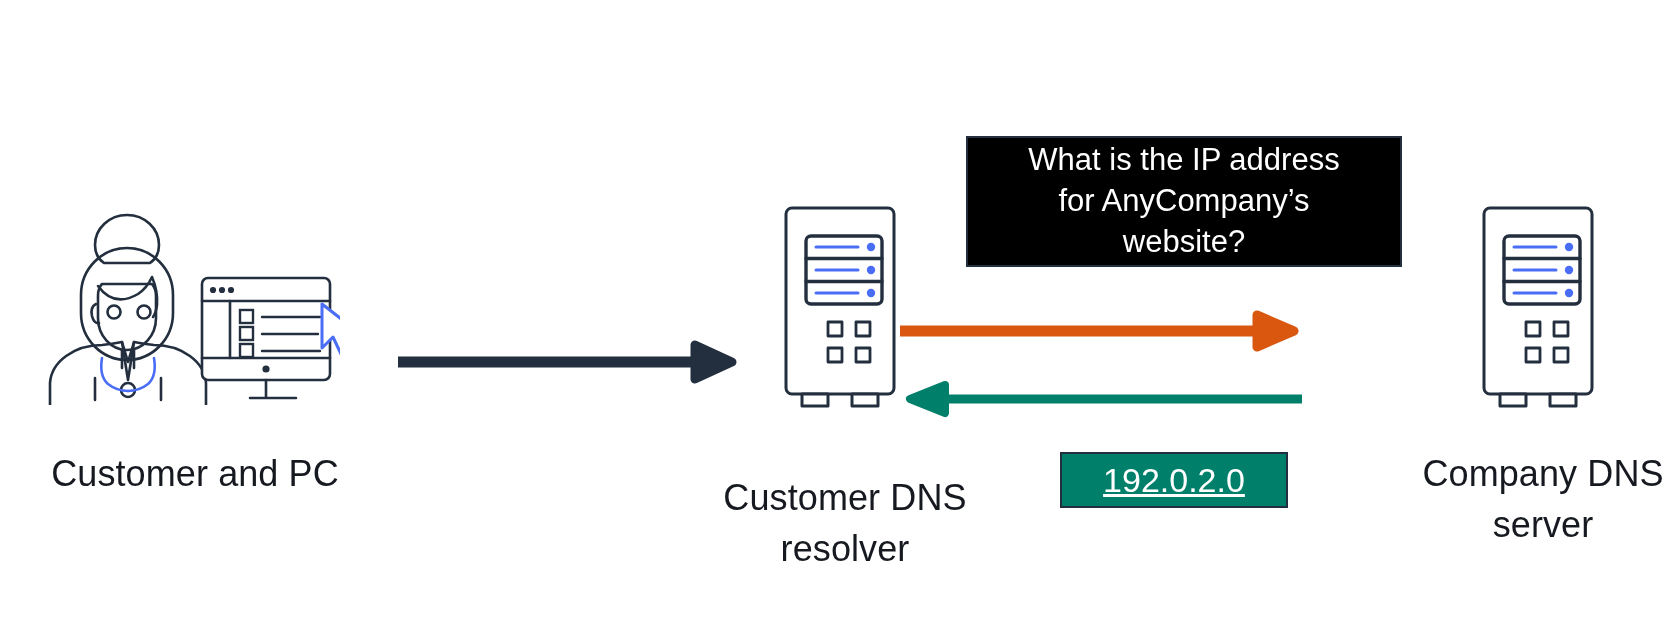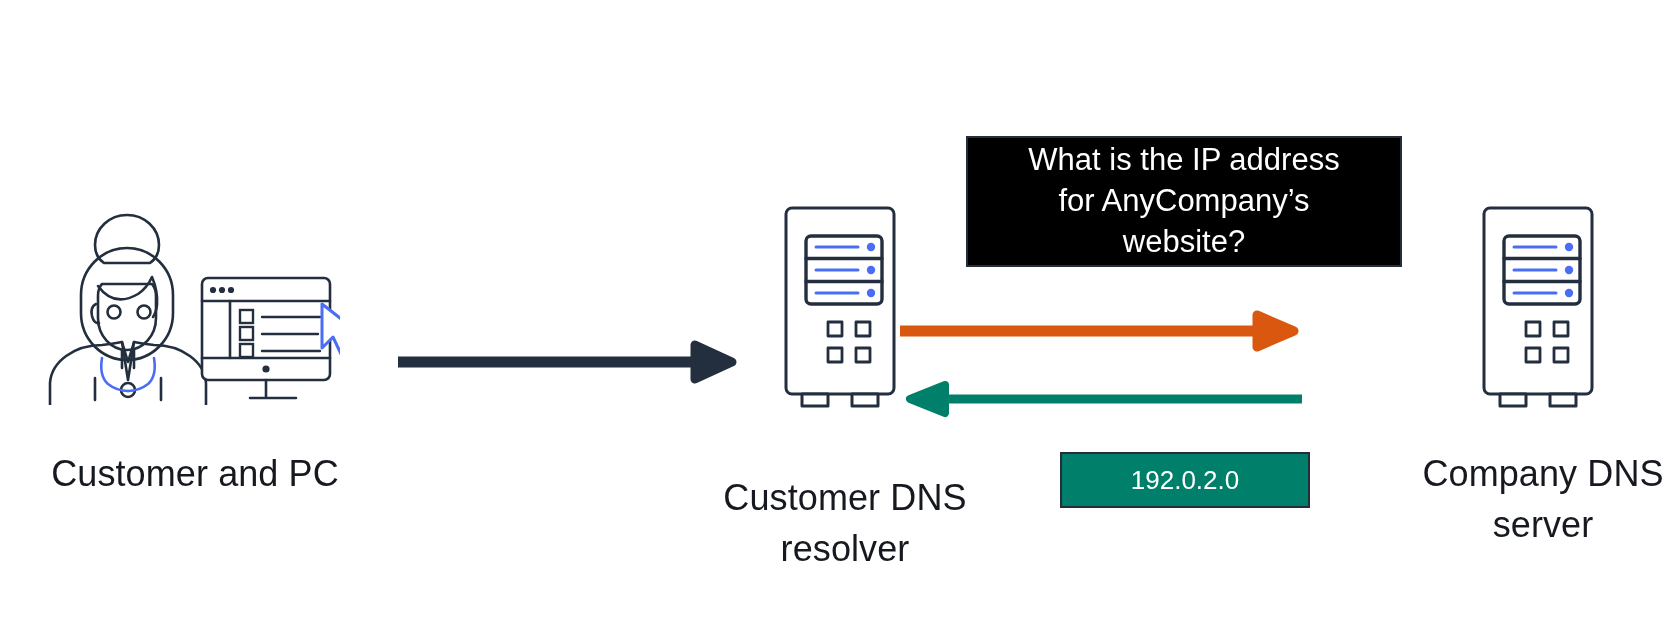--- a/index.html
+++ b/index.html
@@ -48,24 +48,25 @@
   .callout-query {
     left: 966px;
     top: 136px;
     width: 436px;
     height: 131px;
     background: #000000;
   }
   .callout-answer {
     left: 1060px;
     top: 452px;
-    width: 250px;
+    width: 228px;
     height: 56px;
     background: #00806a;
-    font-size: 26px;
+    font-size: 34px;
+    text-decoration: underline;
   }
 
   
   .arrow-wrap { position: absolute; }
   .arrow-wrap svg { display: block; overflow: visible; }
 </style>
 </head>
 <body>
 
 <div id="canvas">

